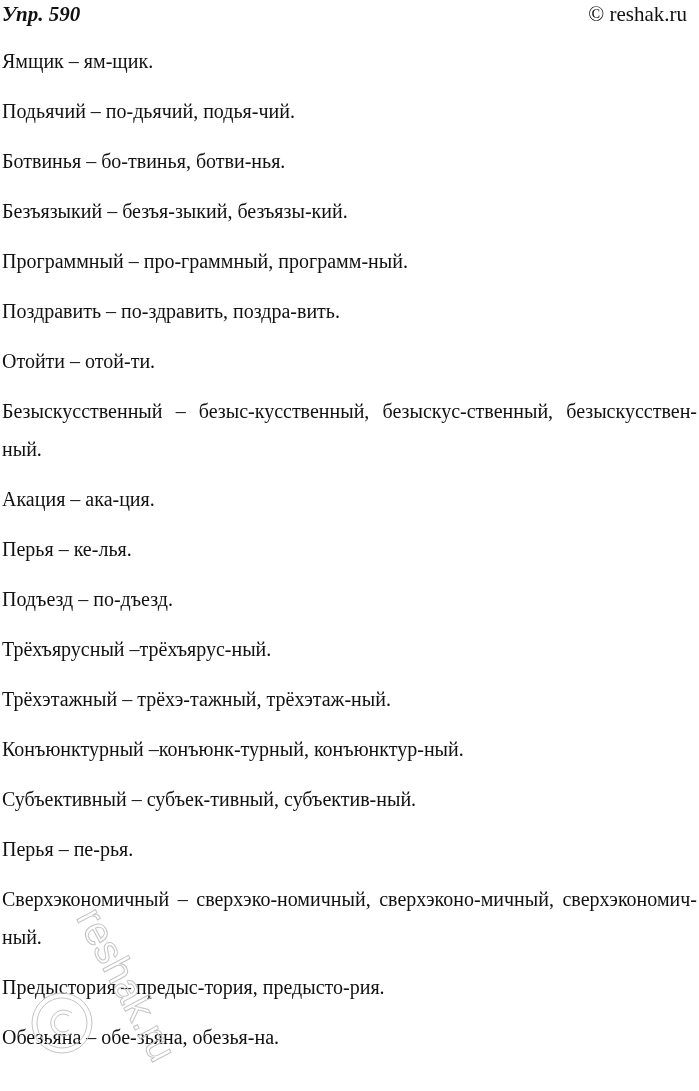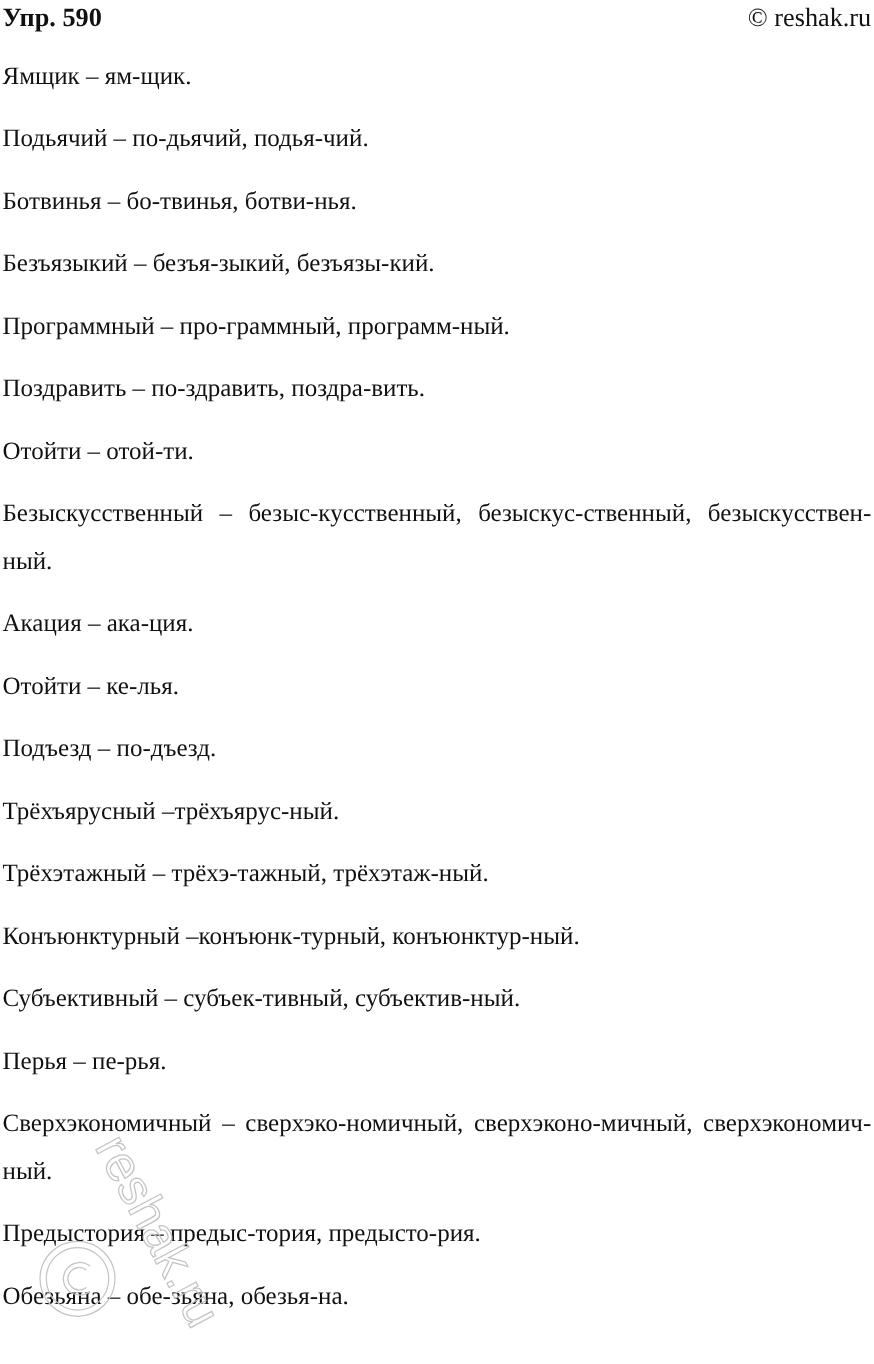--- a/index.html
+++ b/index.html
@@ -6,24 +6,24 @@
   body {
     width: 699px; height: 1091px; overflow: hidden; position: relative;
     font-family: "Liberation Serif", "DejaVu Serif", serif;
     color: #111111;
   }
   .header {
     position: absolute; left: 0; top: 0; width: 699px; height: 30px;
   }
   .title {
     position: absolute; left: 2px; top: 1px;
-    font-weight: bold; font-size: 21px; line-height: 26px;
+    font-weight: bold; font-size: 21px; line-height: 26px; font-style: italic;
   }
   .copyright {
-    position: absolute; right: 2px; top: 1px;
+    position: absolute; right: 12px; top: 1px;
     font-size: 21px; line-height: 26px;
   }
   .content {
     position: absolute; left: 2px; top: 42px; width: 695px;
   }
   .entry {
     font-size: 20px; line-height: 38px; margin: 0 0 12px 0;
     text-align: justify; text-align-last: left;
     white-space: normal;
   }
@@ -43,21 +43,21 @@
 <div class="content">
   <p class="entry">Ямщик – ям-щик.</p>
   <p class="entry">Подьячий – по-дьячий, подья-чий.</p>
   <p class="entry">Ботвинья – бо-твинья, ботви-нья.</p>
   <p class="entry">Безъязыкий – безъя-зыкий, безъязы-кий.</p>
   <p class="entry">Программный – про-граммный, программ-ный.</p>
   <p class="entry">Поздравить – по-здравить, поздра-вить.</p>
   <p class="entry">Отойти – отой-ти.</p>
   <p class="entry">Безыскусственный – безыс-кусственный, безыскус-ственный, безыскусствен-ный.</p>
   <p class="entry">Акация – ака-ция.</p>
-  <p class="entry">Отойти – ке-лья.</p>
+  <p class="entry">Перья – ке-лья.</p>
   <p class="entry">Подъезд – по-дъезд.</p>
   <p class="entry">Трёхъярусный –трёхъярус-ный.</p>
   <p class="entry">Трёхэтажный – трёхэ-тажный, трёхэтаж-ный.</p>
   <p class="entry">Конъюнктурный –конъюнк-турный, конъюнктур-ный.</p>
   <p class="entry">Субъективный – субъек-тивный, субъектив-ный.</p>
   <p class="entry">Перья – пе-рья.</p>
   <p class="entry">Сверхэкономичный – сверхэко-номичный, сверхэконо-мичный, сверхэкономич-ный.</p>
   <p class="entry">Предыстория – предыс-тория, предысто-рия.</p>
   <p class="entry">Обезьяна – обе-зьяна, обезья-на.</p>
 </div>

